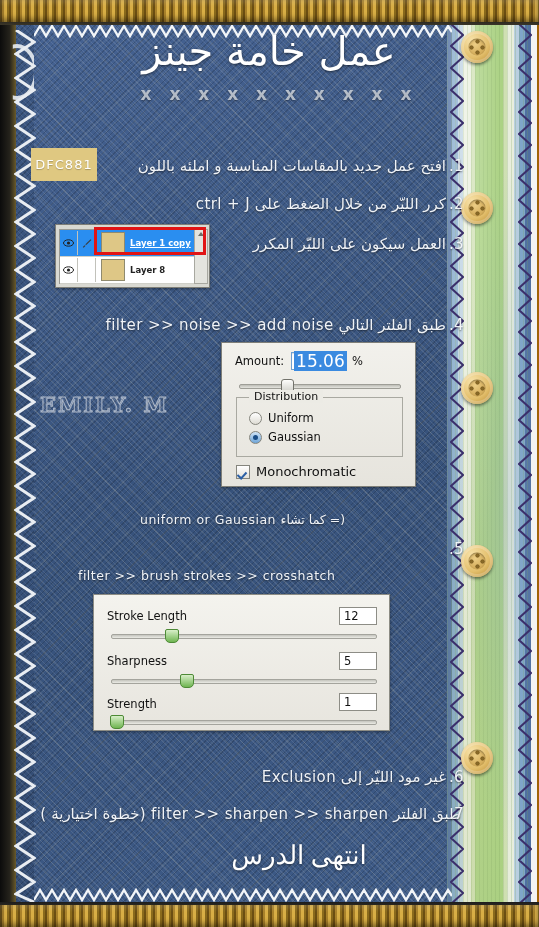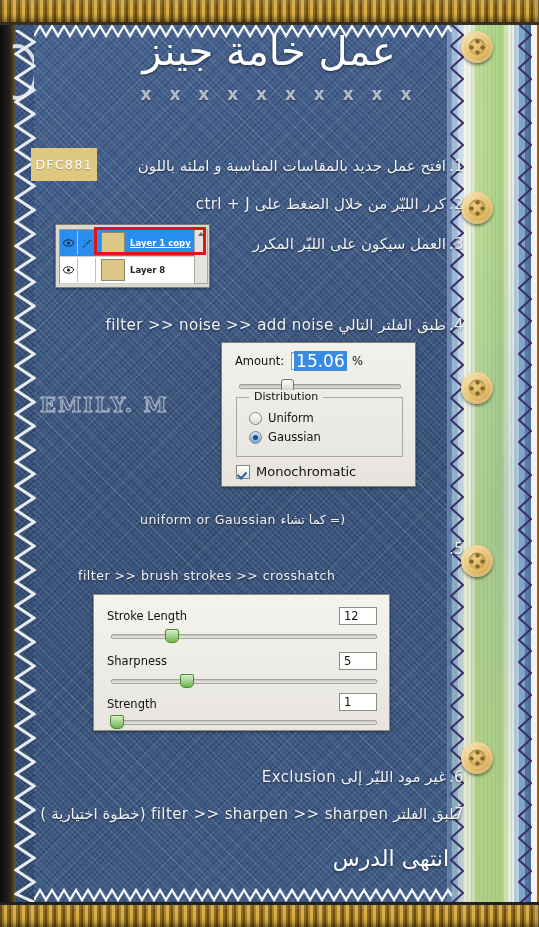--- a/index.html
+++ b/index.html
@@ -131,23 +131,24 @@
     position:absolute;direction:rtl;text-align:right;
     color:#f0f3f7;font-size:15px;letter-spacing:.4px;
     text-shadow:0 1px 2px rgba(0,0,0,.55);
     white-space:nowrap;
   }
   .centerline{
     position:absolute;color:#f0f3f7;font-size:12.5px;letter-spacing:.5px;
     text-shadow:0 1px 2px rgba(0,0,0,.55);white-space:nowrap;
   }
   .closing{
-    position:absolute;left:0;right:0;bottom:56px;
-    color:#ffffff;font-size:22px;direction:rtl;
+    position:absolute;left:0;right:0;bottom:56px;text-align:center;
+    color:#ffffff;font-size:26px;direction:rtl;
     text-shadow:0 1px 3px rgba(0,0,0,.5);
+    font-family:Liberation Serif, serif;
   }
 
   
   .swatch{
     position:absolute;left:31px;top:148px;width:66px;height:33px;
     background:#DFC881;color:#ffffff;font-size:13px;letter-spacing:1px;
     display:flex;align-items:center;justify-content:center;
     text-shadow:0 1px 1px rgba(0,0,0,.25);
   }
 

